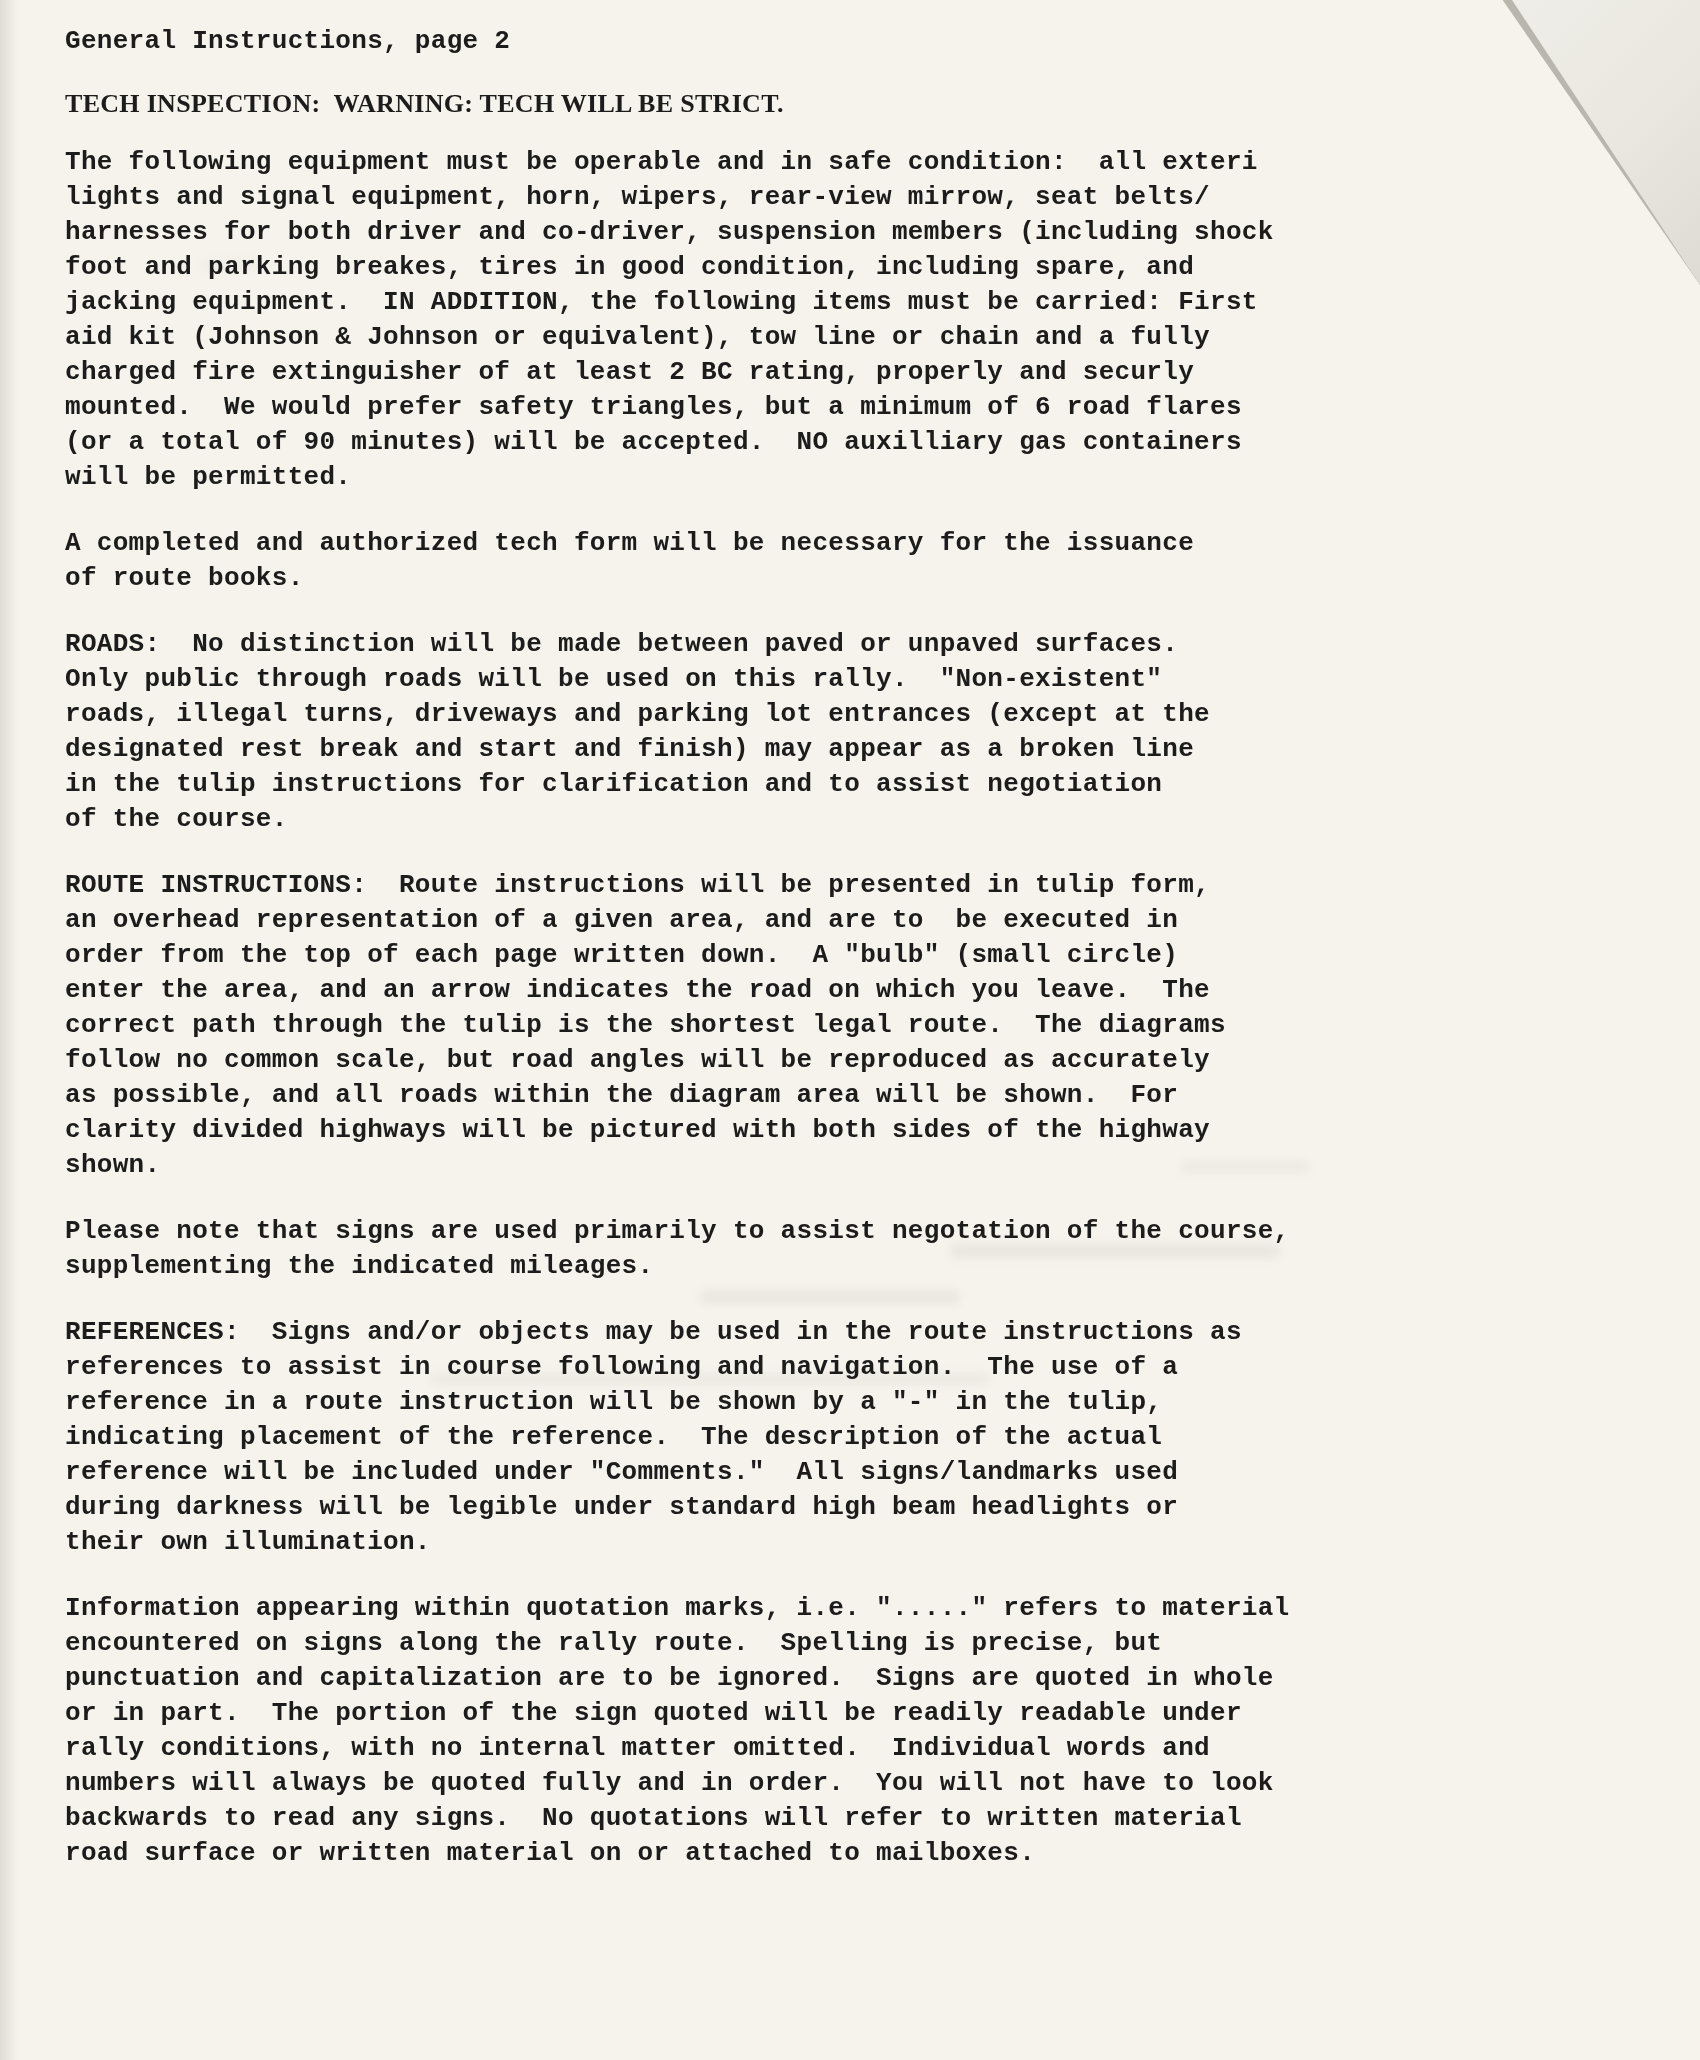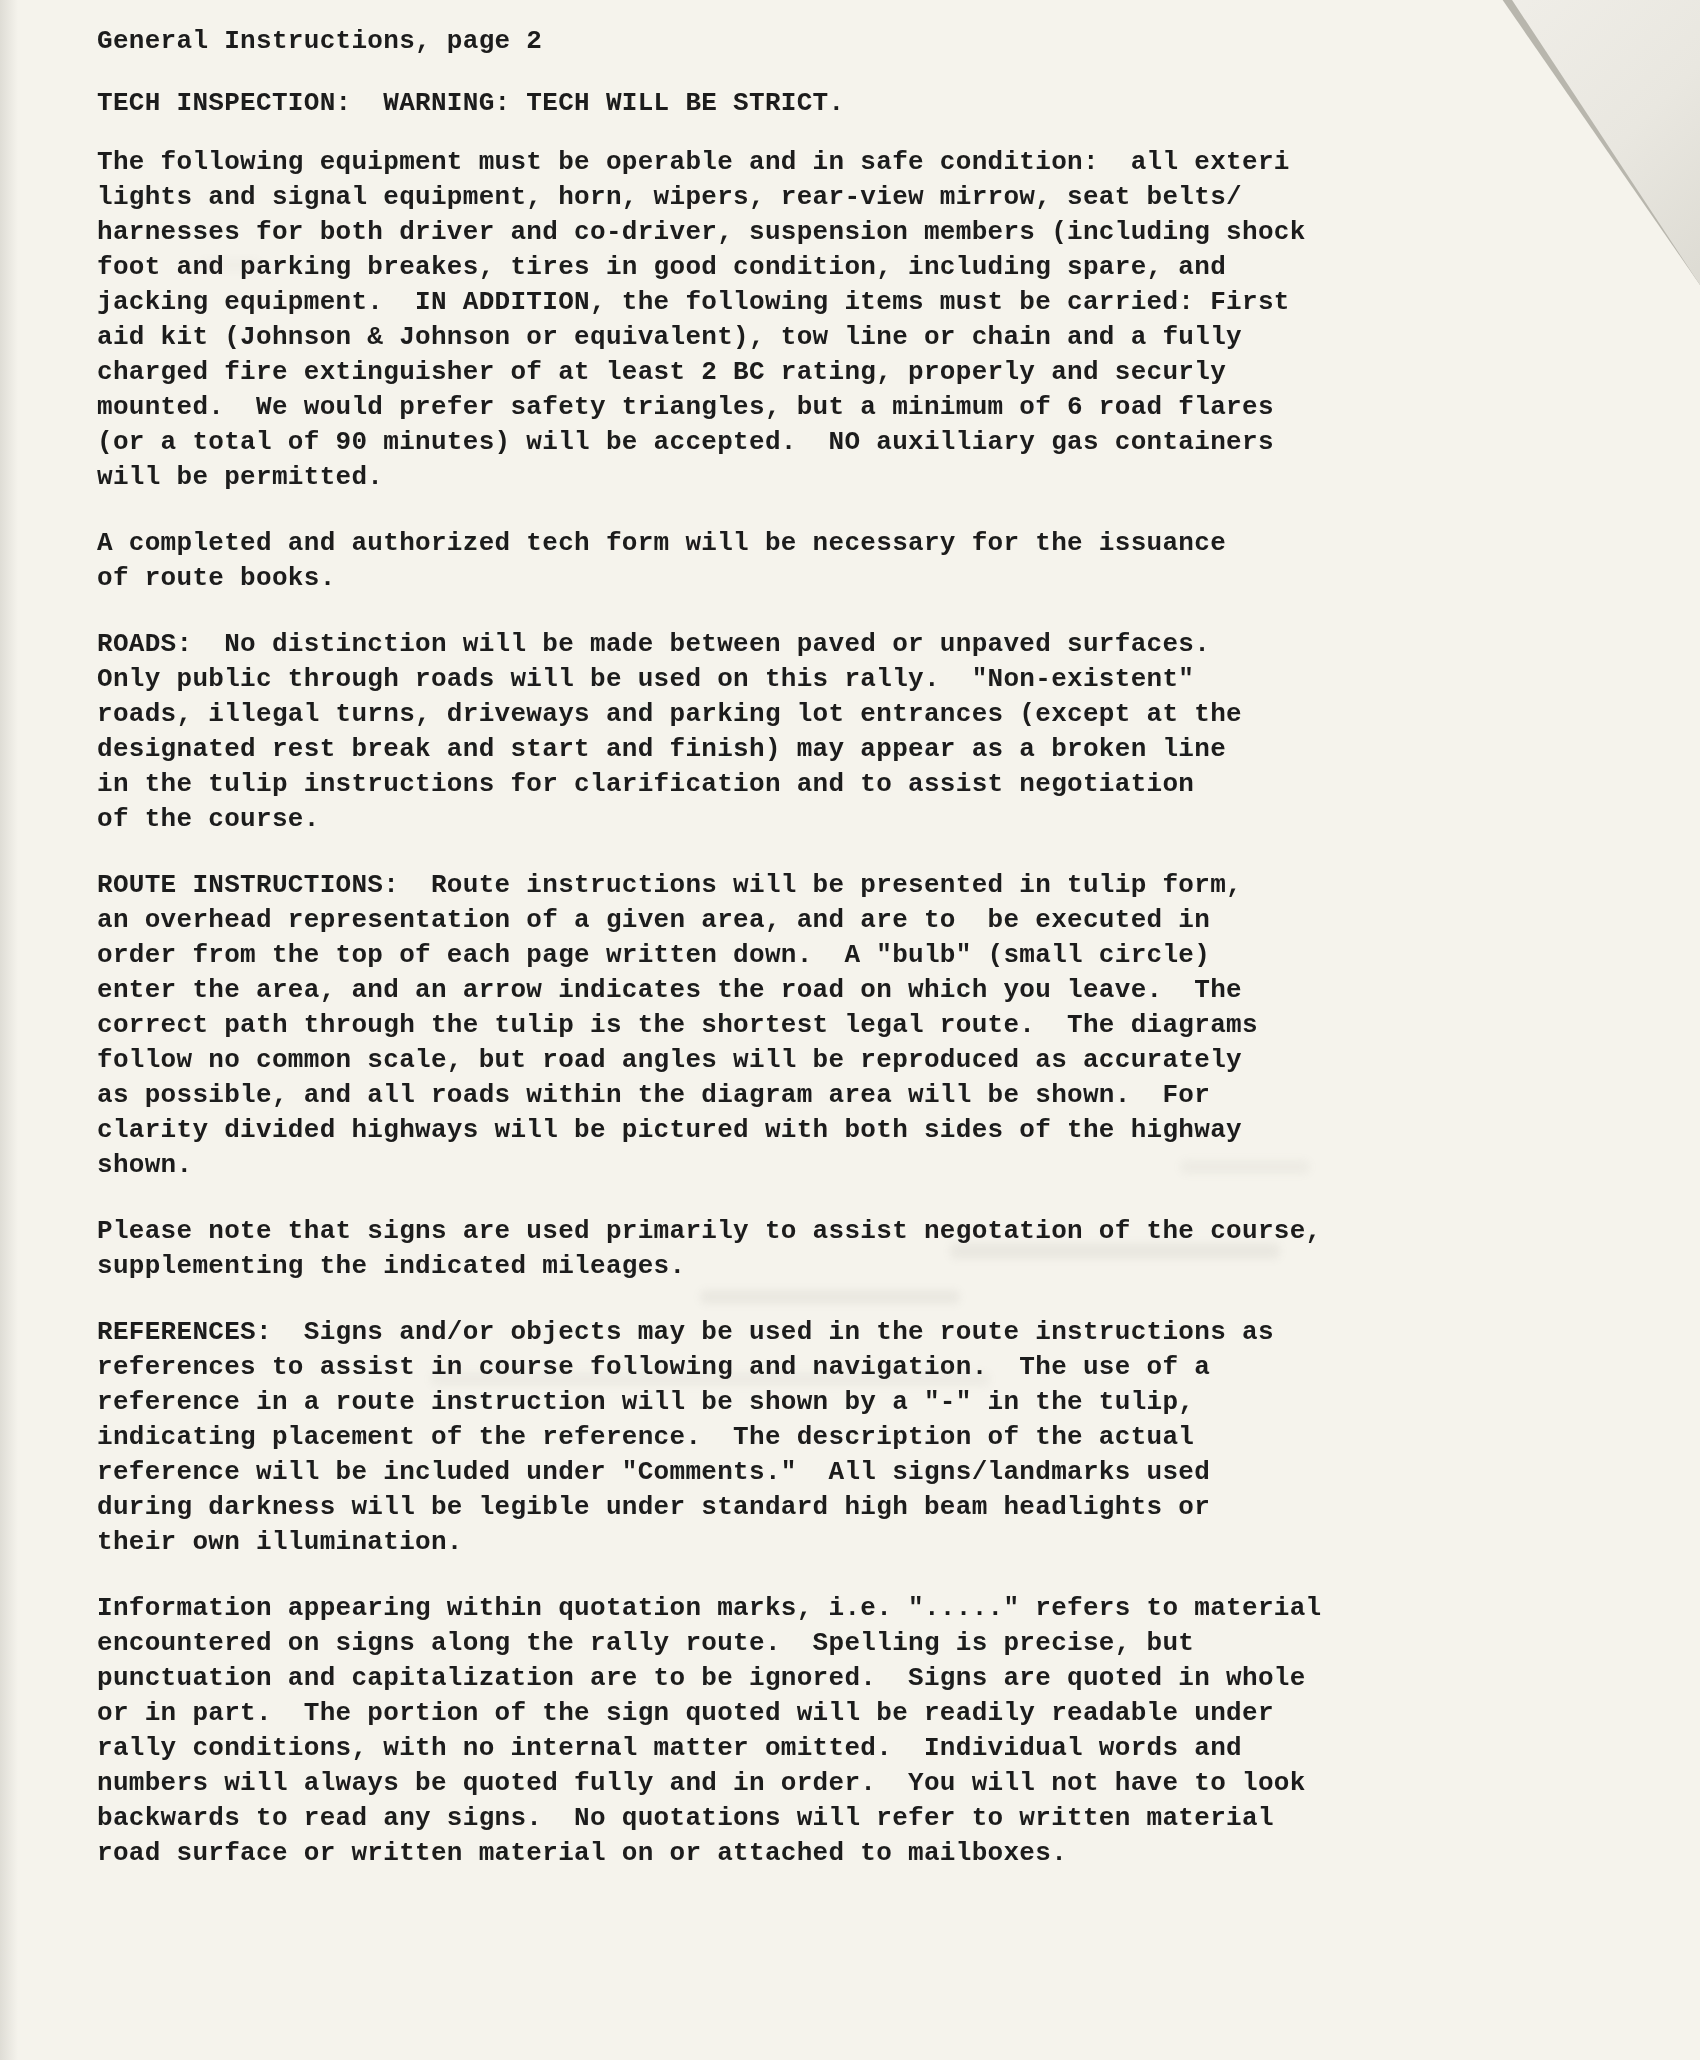--- a/index.html
+++ b/index.html
@@ -44,29 +44,29 @@
   .page {
     position: absolute;
     left: 65px;
     top: 24px;
     width: 1300px;
     color: #1c1c1c;
     font-size: 26px;
     font-weight: 700;
     letter-spacing: 0.3px;
     line-height: 35px;
-    margin-left: 32px;
   }
   .doc-header {
     margin: 0 0 27px 0;
     white-space: pre;
   }
   .section-title {
     margin: 0 0 24px 0;
     white-space: pre;
+    font-family: Liberation Serif, serif;
   }
   .paragraph {
     margin: 0 0 31px 0;
   }
   .line {
     white-space: pre;
   }
   
   .smudge {
     position: absolute;

